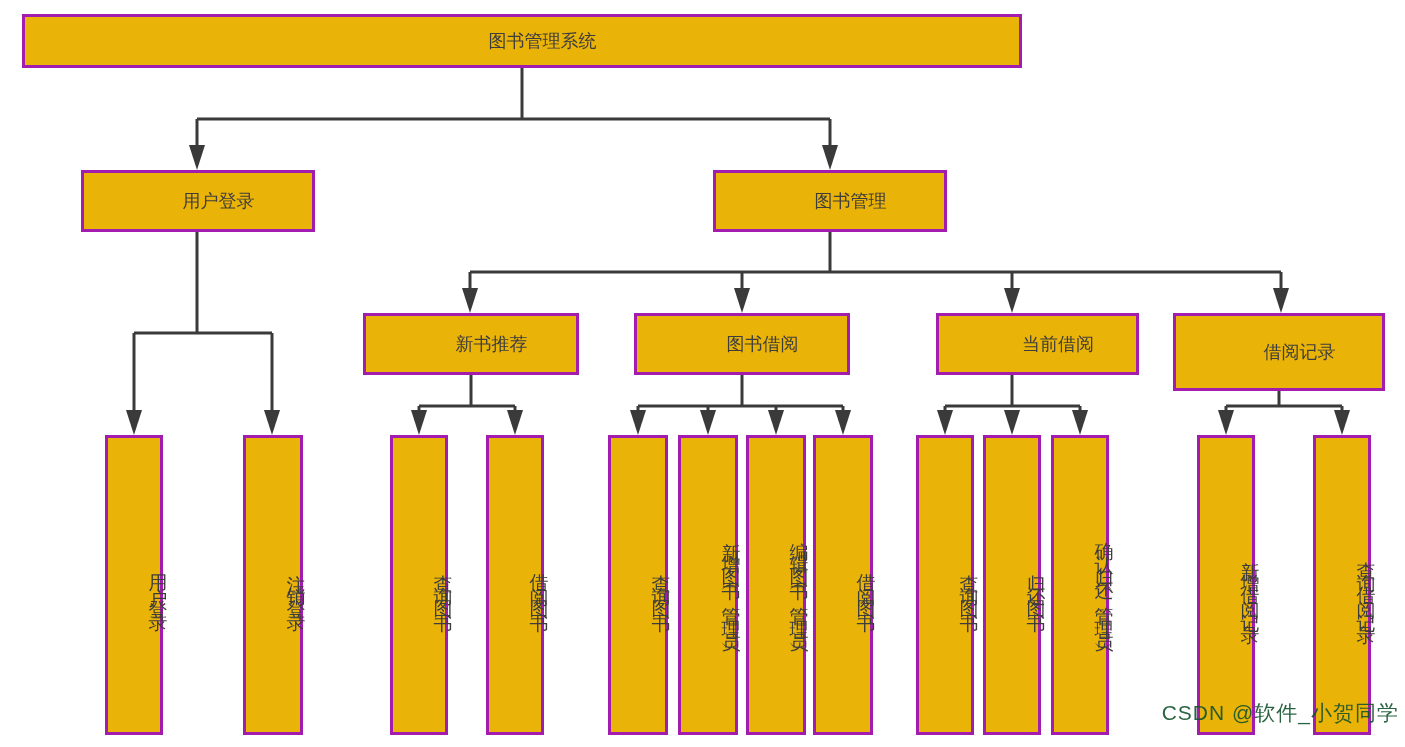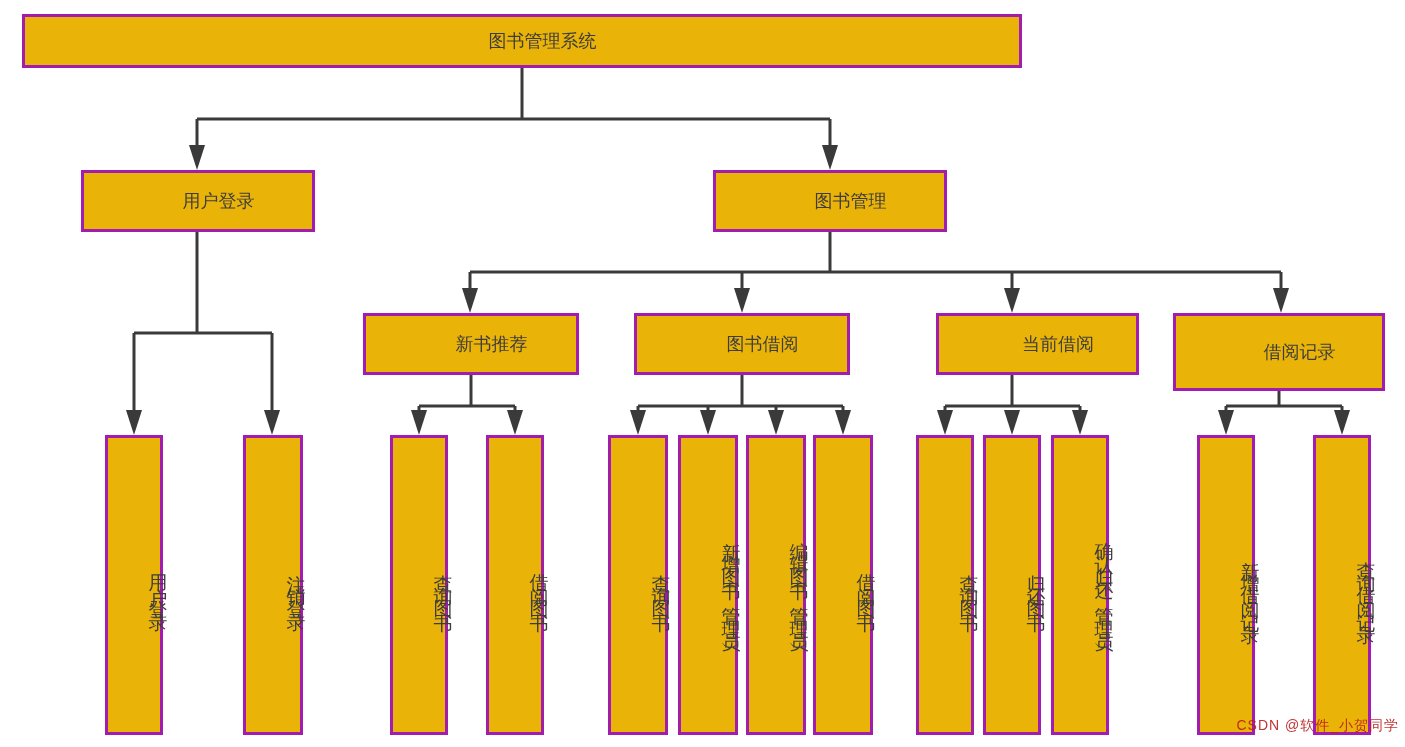--- a/index.html
+++ b/index.html
@@ -54,23 +54,23 @@
   .l-7  { left: 746px;  width: 60px; }
   .l-8  { left: 813px;  width: 60px; }
   .l-9  { left: 916px;  width: 58px; }
   .l-10 { left: 983px;  width: 58px; }
   .l-11 { left: 1051px; width: 58px; }
   .l-12 { left: 1197px; width: 58px; }
   .l-13 { left: 1313px; width: 58px; }
   .watermark {
     position: absolute;
     right: 6px;
-    bottom: 12px;
-    font-size: 14px;
-    color: #b91c1c;
+    bottom: 20px;
+    font-size: 21px;
+    color: #14532d;
     opacity: 0.9;
     letter-spacing: 1px;
   }
 </style>
 </head>
 <body>
 
 <div class="canvas">
 
   <svg class="connectors" viewBox="0 0 1405 747" xmlns="http://www.w3.org/2000/svg">

